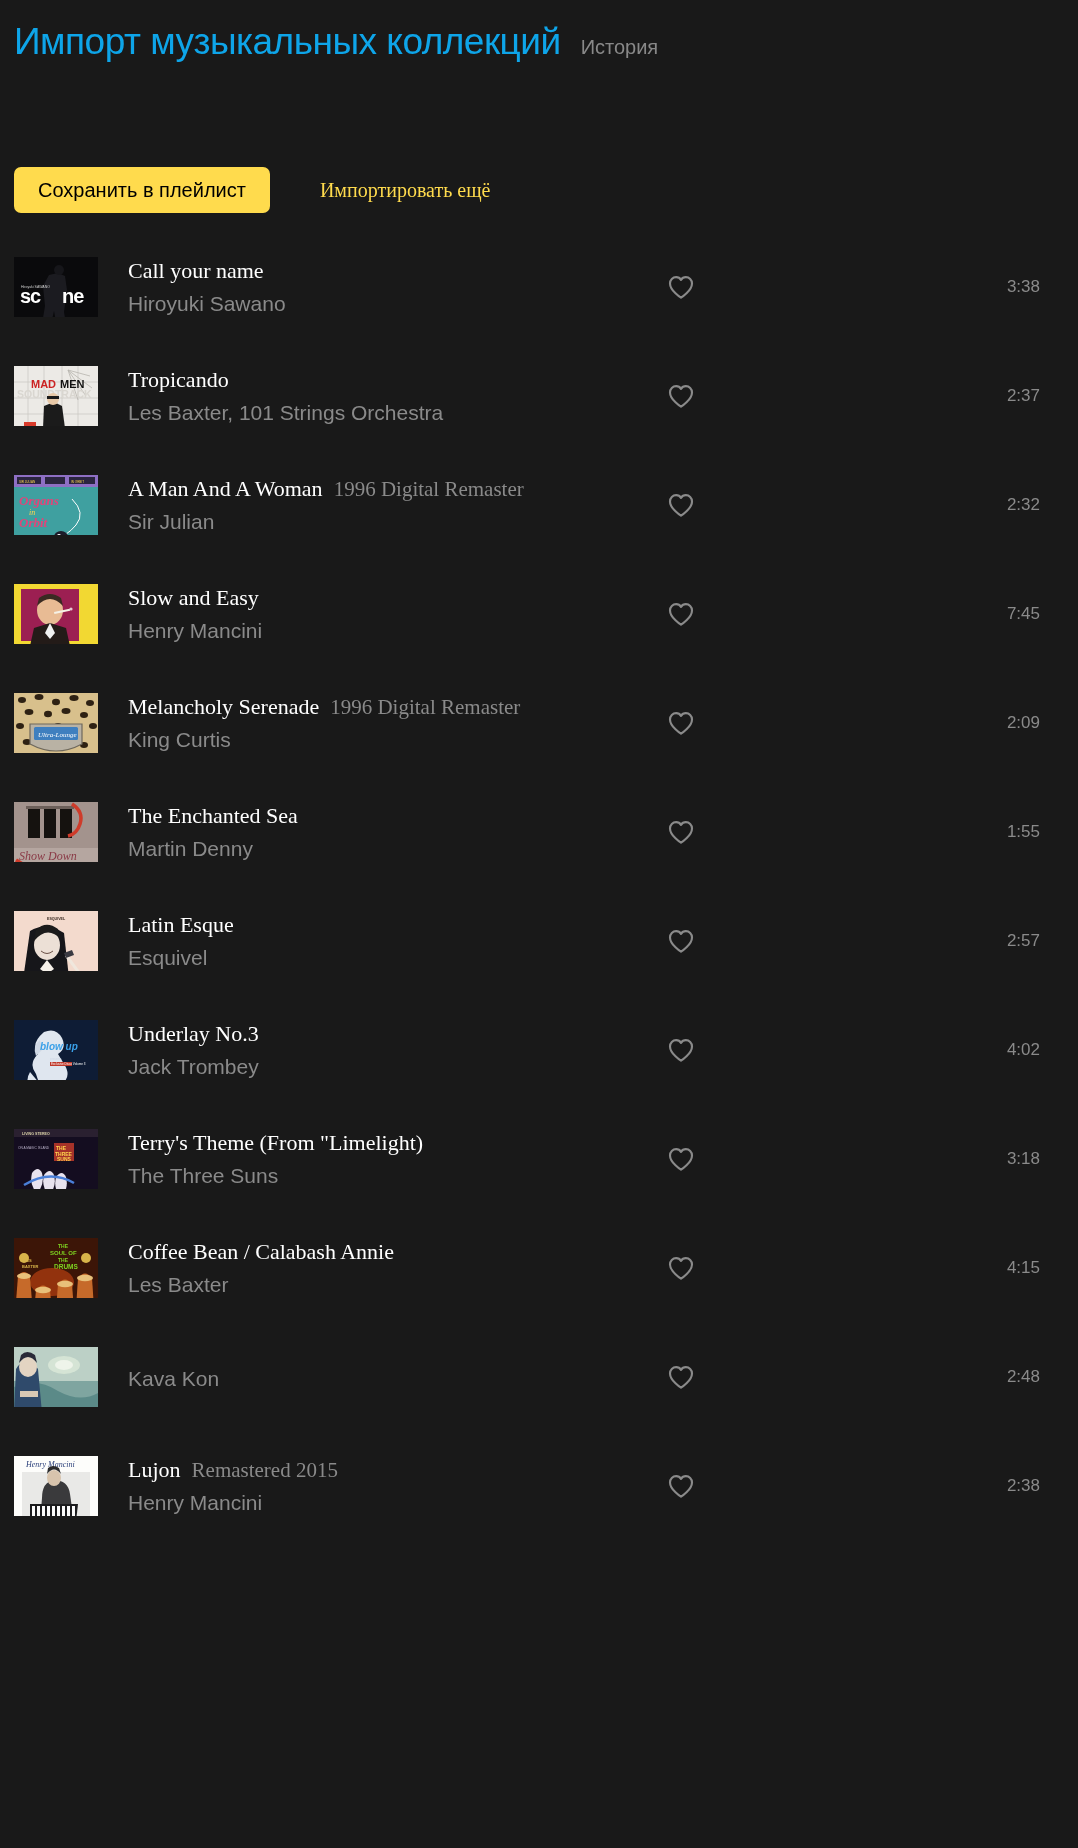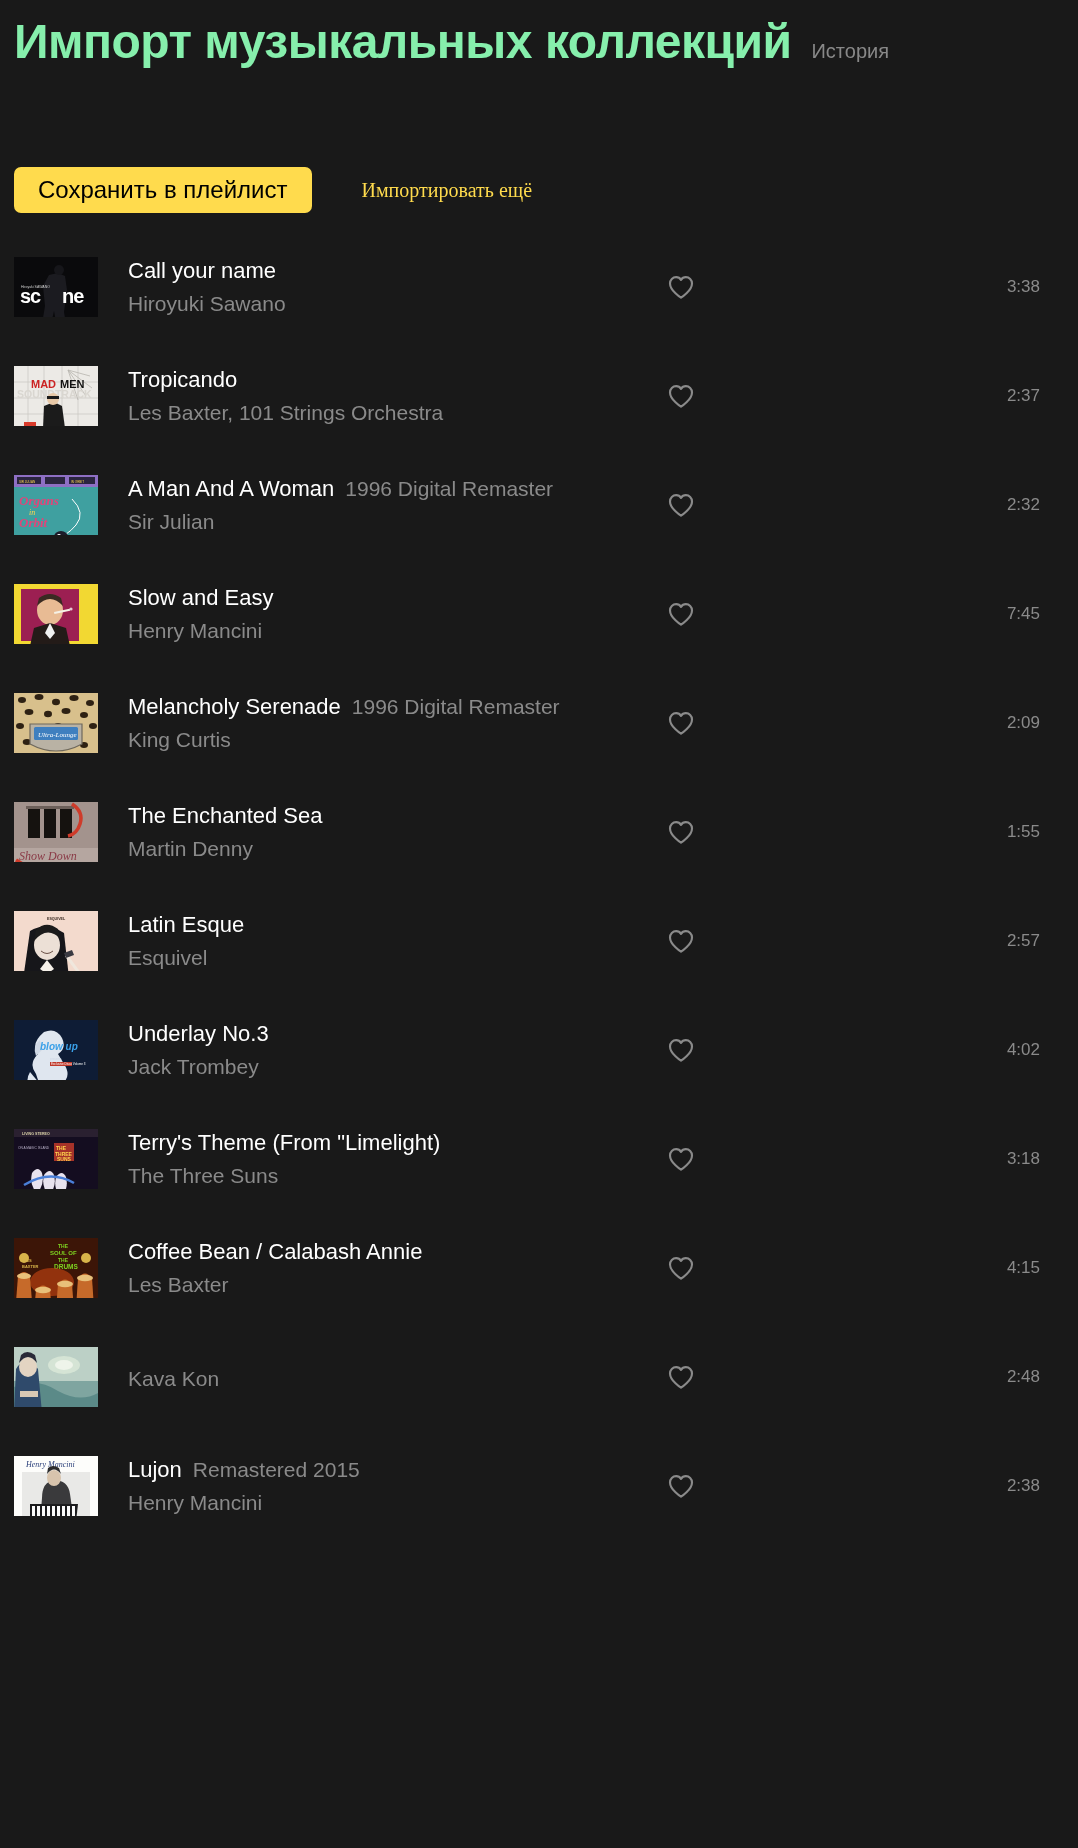--- a/index.html
+++ b/index.html
@@ -26,25 +26,25 @@
   }
 
   
   .header {
     display: flex;
     align-items: baseline;
     padding-top: 14px;
     height: 84px;
   }
   .page-title {
-    font-size: 48px;
+    font-size: 37px;
     line-height: 56px;
-    font-weight: 700;
+    font-weight: 400;
     letter-spacing: -0.5px;
-    color: #86efac;
+    color: #0ea5e9;
     white-space: nowrap;
   }
   .history-link {
     margin-left: 20px;
     font-size: 20px;
     color: #888888;
     white-space: nowrap;
     cursor: pointer;
   }
 
@@ -54,21 +54,21 @@
     align-items: center;
     margin-top: 83px;
     height: 46px;
   }
   .btn-primary {
     background: #ffdb4d;
     color: #000000;
     border: none;
     border-radius: 7px;
     font-family: "Liberation Sans", sans-serif;
-    font-size: 24px;
+    font-size: 20px;
     line-height: 20px;
     height: 46px;
     padding: 0 24px;
     cursor: pointer;
     white-space: nowrap;
   }
   .btn-link {
     background: transparent;
     border: none;
     color: #ffdb4d;
@@ -109,20 +109,21 @@
     flex: 1 1 auto;
     min-width: 0;
     padding-left: 30px;
     overflow: hidden;
   }
   .title-line {
     display: flex;
     align-items: baseline;
     white-space: nowrap;
     overflow: hidden;
+    font-family: Liberation Serif, serif;
   }
   .track-title {
     font-size: 22px;
     line-height: 30px;
     color: #ffffff;
     font-weight: 400;
   }
   .track-version {
     font-size: 21px;
     line-height: 30px;

